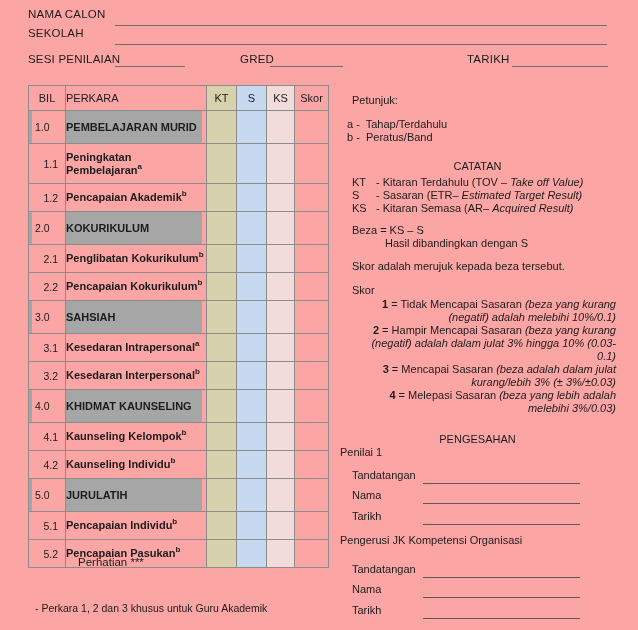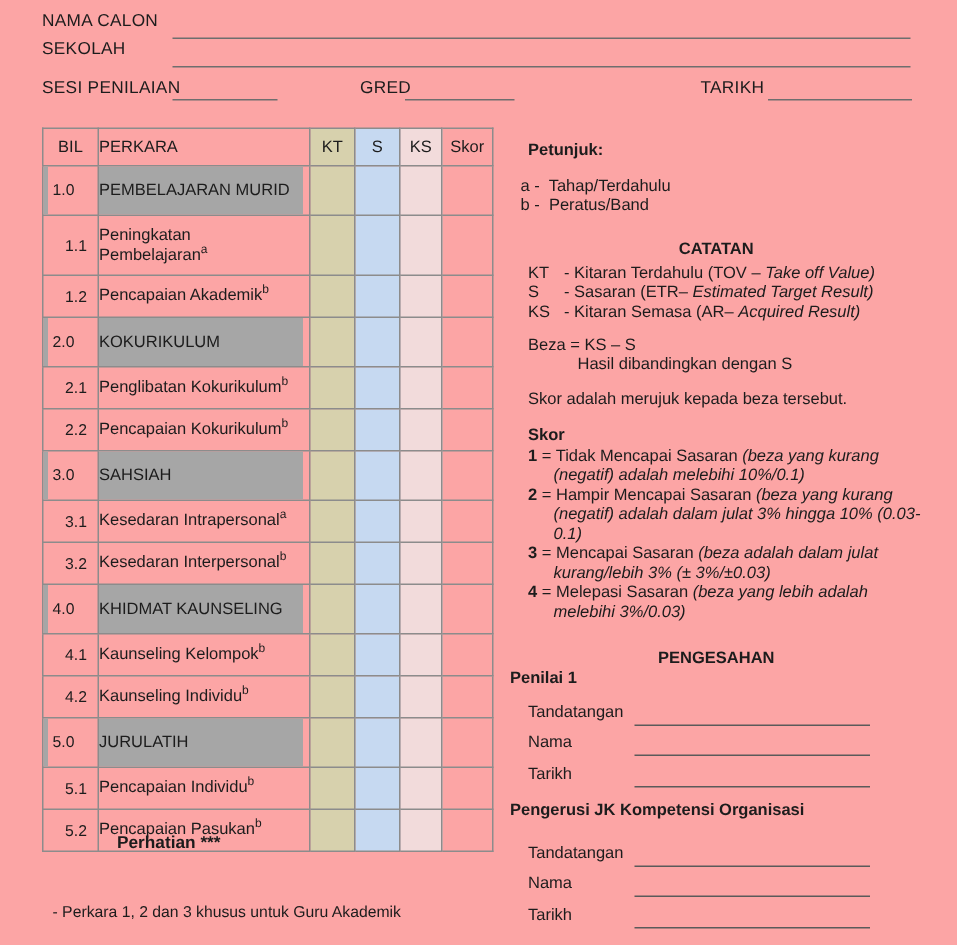--- a/index.html
+++ b/index.html
@@ -21,37 +21,37 @@
   tr.sectionrow { height:33px; }
   th { font-weight:normal; font-size:11px; }
   th.bil, th.kt, th.s, th.ks, th.skor { text-align:center; }
   th.perkara { text-align:left; padding-left:6px; }
   td.bil { position:relative; font-size:10.5px; }
   tr.item td.bil { text-align:right; padding-right:7px; }
   tr.sectionrow td.bil { text-align:left; padding-left:6px; }
   tr.sectionrow td.bil::before { content:""; position:absolute; left:0; top:0; bottom:0;
     width:3px; background:var(--section-bg); }
   td.perkara { position:relative; padding-left:6px; }
-  td.perkara .ptext { position:relative; white-space:pre-line; line-height:13px; }
+  td.perkara .ptext { position:relative; white-space:pre-line; line-height:13px;font-weight:bold; }
   tr.sectionrow td.perkara::before { content:""; position:absolute; left:0; top:0; bottom:0;
     right:4px; background:var(--section-bg); }
   th.kt, td.kt { background:var(--kt-col); }
   th.s,  td.s  { background:var(--s-col); }
   th.ks, td.ks { background:var(--ks-col); }
   sup { font-size:8px; line-height:0; }
 
   
   .rp { position:absolute; font-size:11px; line-height:13px; white-space:pre-wrap; }
-  .bold { font-weight:bold; }
+  .bold { font-weight:normal; }
   .center265 { left:345px; width:265px; text-align:center; }
   .cat-line { position:absolute; left:352px; font-size:11px; }
   .cat-key { display:inline-block; width:24px; }
   .beza2 { left:385px; }
   .skor-list { position:absolute; left:352px; top:298px; width:264px;
-    font-size:11px; line-height:13px; }
+    font-size:11px; line-height:13px;text-align:right; }
   .skor-item { padding-left:17px; text-indent:-17px; }
   .skor-item .num { font-weight:bold; }
   .skor-item i { font-style:italic; }
 
   
   .sign-group { position:absolute; left:352px; width:228px; }
   .sign-row { display:flex; align-items:flex-end; height:20.5px; }
   .sign-row .slabel { width:71px; font-size:11px; padding-bottom:3px; }
   .sign-row .sline { flex:1; border-bottom:1px solid #5a5a5a; height:100%; }
 

